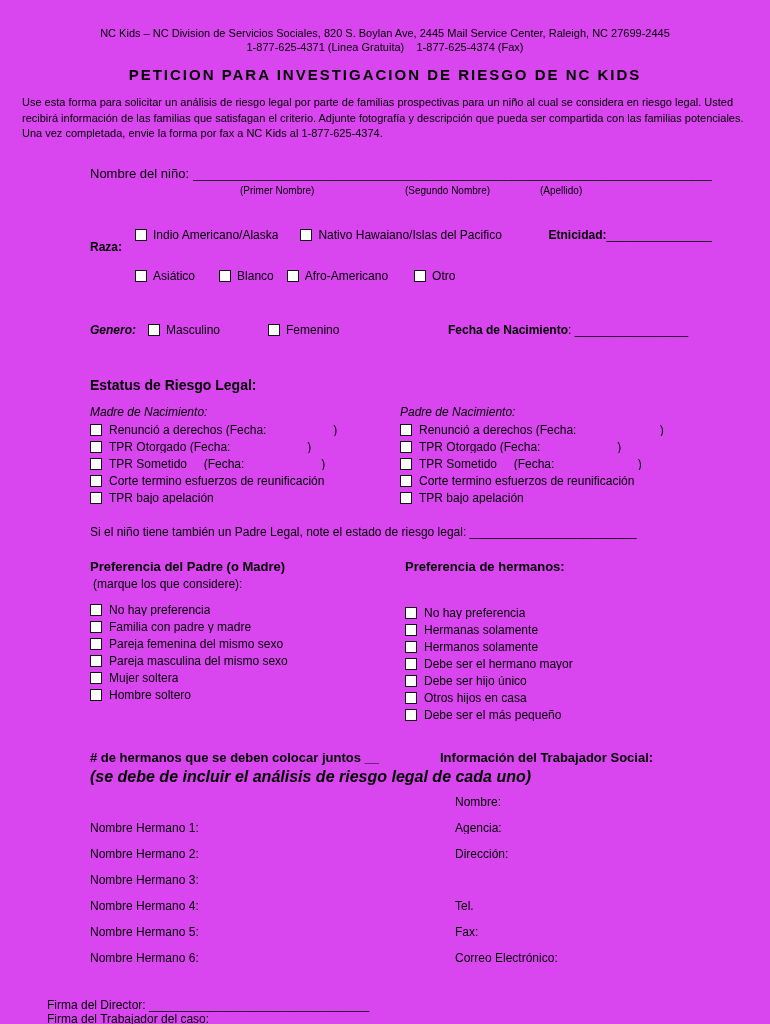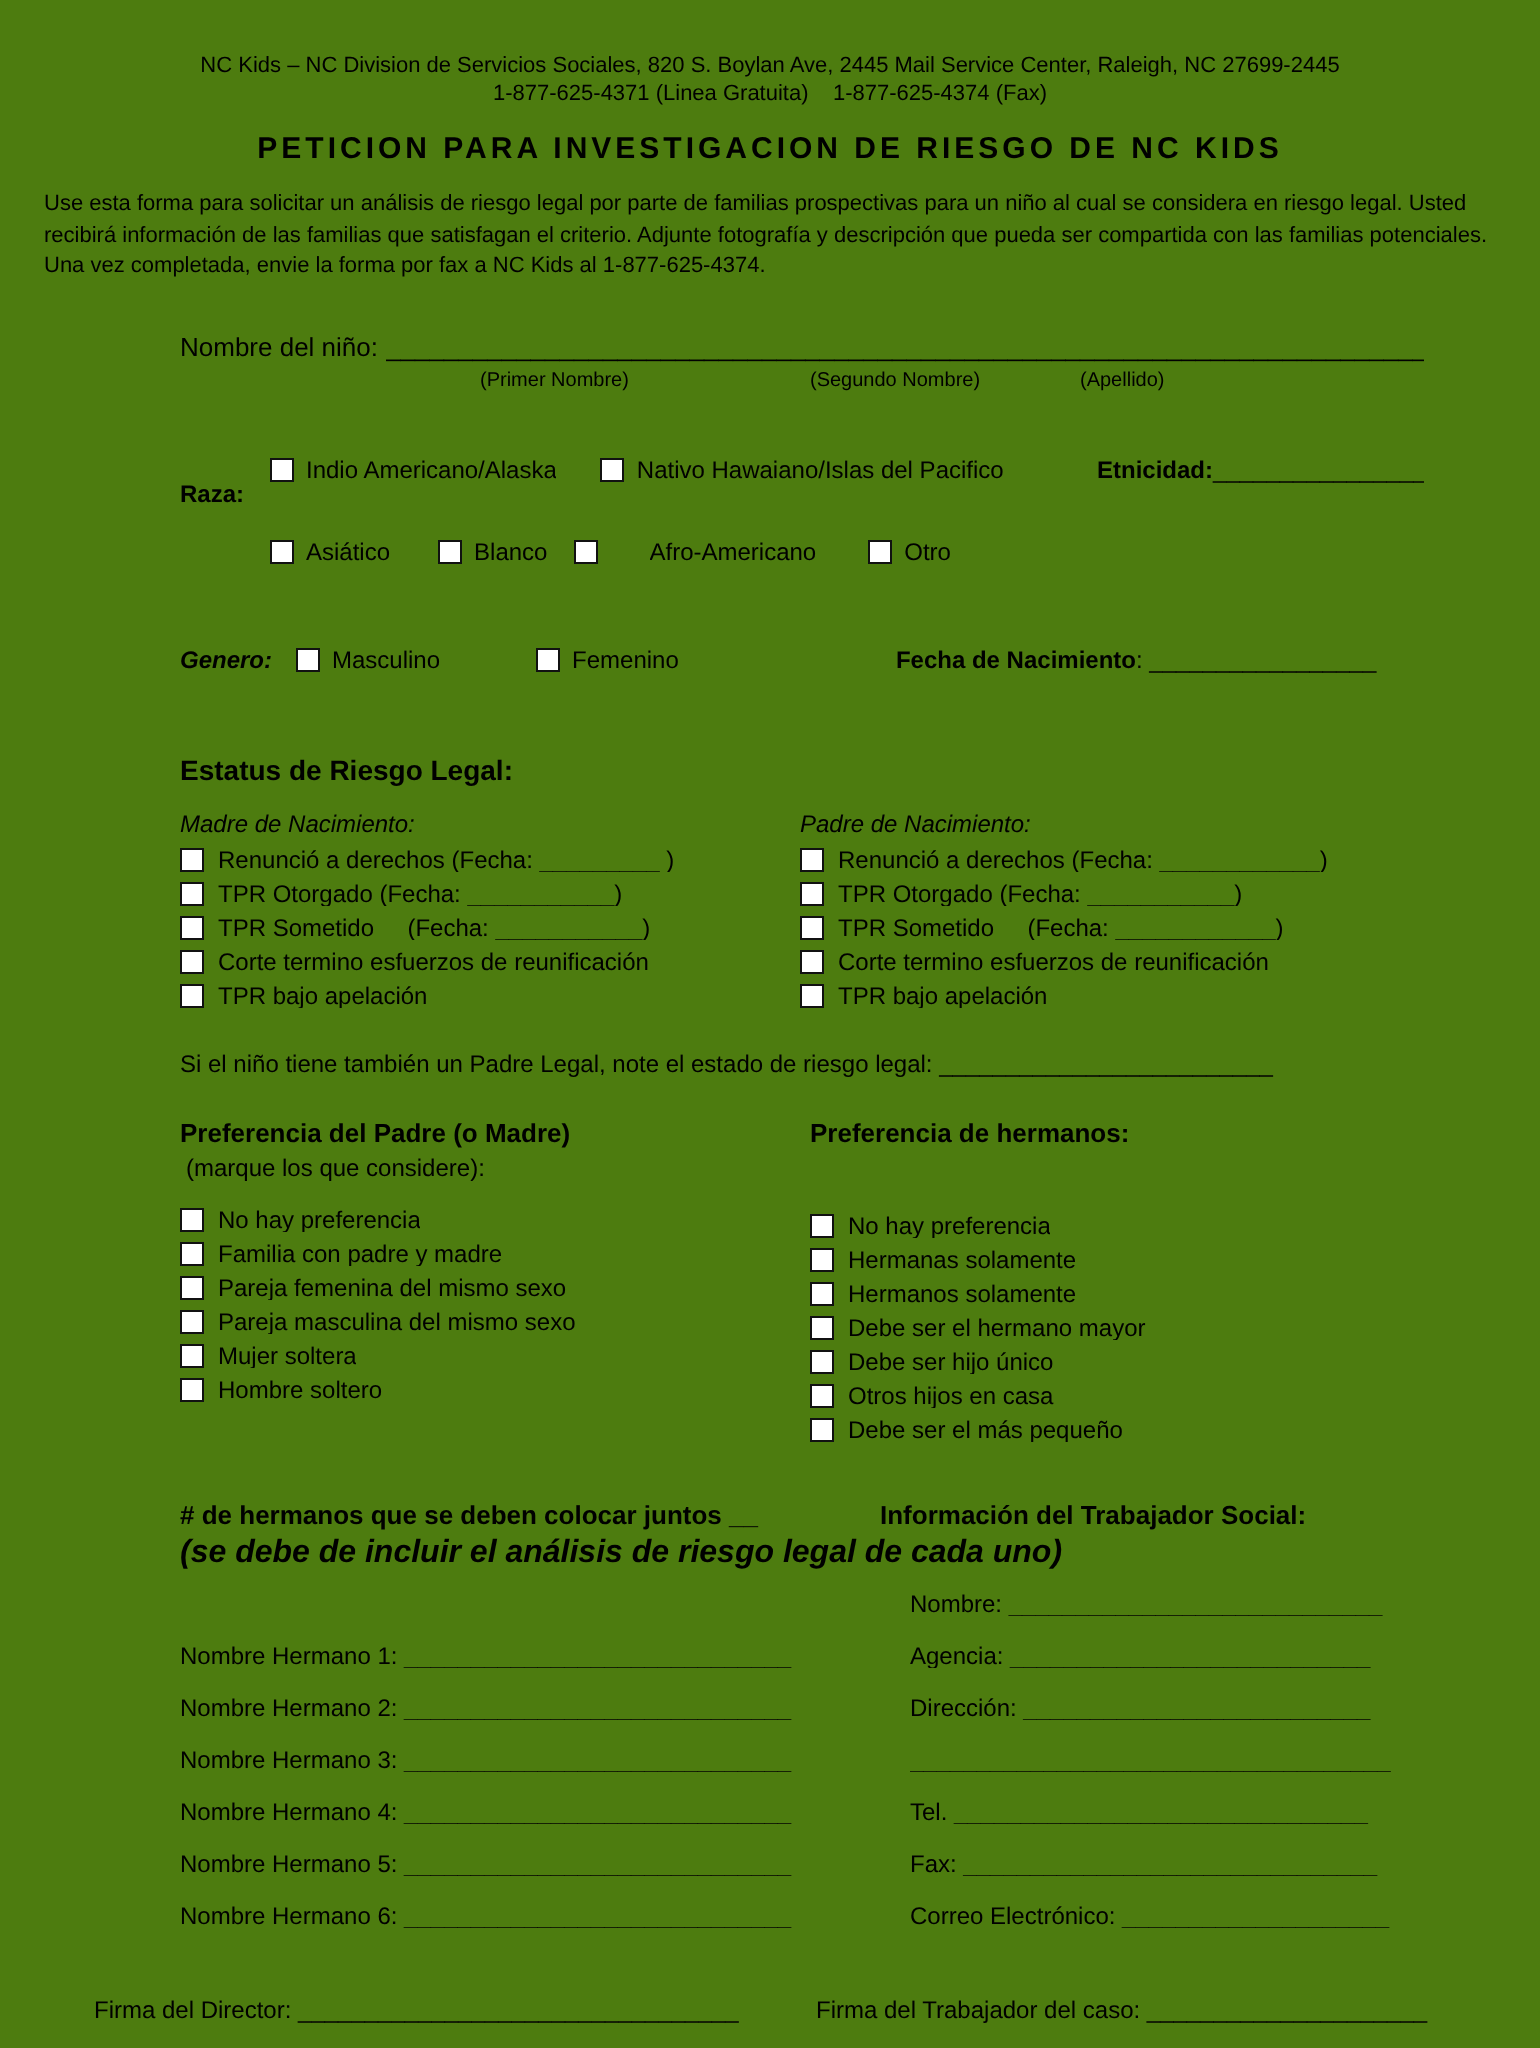--- a/index.html
+++ b/index.html
@@ -1,18 +1,18 @@
 <!DOCTYPE html>
 <html><head>
 <meta charset="utf-8">
 <style>
   * { box-sizing: border-box; }
   body { margin: 0; background: #ffffff; }
   .page {
-    width: 770px; height: 1024px; background: #4d7c0f; color: #000;
+    width: 770px; height: 1024px; background: #d946ef; color: #000;
     font-family: "Liberation Sans", sans-serif; font-size: 12px;
     position: relative; overflow: hidden; padding-top: 26px;
   }
   .b { font-weight: bold; }
   .pre { white-space: pre; }
   .center { text-align: center; }
   .header-line { font-size: 11px; line-height: 14px; }
   .title { font-size: 15px; font-weight: bold; letter-spacing: 2px; margin-top: 12px; }
   .intro { font-size: 11px; line-height: 15.5px; margin: 12px 20px 0 22px; }
   .content { margin: 0 58px 0 90px; }
@@ -47,21 +47,21 @@
   .pref-items-l { margin-top: 13px; }
   .pref-items-r { margin-top: 33px; }
   .sib-header { display: flex; margin-top: 24px; align-items: baseline; }
   .sib-header-l { width: 350px; flex: none; font-size: 13px; font-weight: bold; white-space: pre; }
   .sib-header-r { font-size: 13px; font-weight: bold; }
   .sib-note { font-style: italic; font-size: 16px; margin-top: 3px; font-weight: bold; }
   .lists { display: flex; margin-top: 10px; }
   .herm-col { width: 365px; flex: none; margin-top: 26px; overflow: hidden; }
   .work-col { flex: 1; overflow: hidden; }
   .blank-row { white-space: pre; overflow: hidden; margin-bottom: 14px; line-height: 12px; }
-  .firma-row { display: flex; margin-top: 20px; padding-left: 47px; align-items: baseline; }
+  .firma-row { display: flex; margin-top: 20px; padding-left: 47px; align-items: baseline; flex-direction: column; }
   .firma-l { width: 361px; flex: none; white-space: pre; overflow: hidden; }
   .firma-r { flex: 1; white-space: pre; overflow: hidden; }
   .footer { margin: 16px 0 0 90px; font-size: 10px; line-height: 13px; }
 </style>
 </head>
 <body>
 
 <div class="page">
 
   <div class="center header-line">NC Kids – NC Division de Servicios Sociales, 820 S. Boylan Ave, 2445 Mail Service Center, Raleigh, NC 27699-2445</div>
@@ -99,21 +99,21 @@
 
     <div class="row raza2">
       <span class="cbi">
         <span class="cb"></span>
         <span class="cb-label">Asiático</span>
       </span>
       <span class="cbi" style="margin-left:24px;">
         <span class="cb"></span>
         <span class="cb-label">Blanco</span>
       </span>
-      <span class="cbi" style="margin-left:13px;gap:20px;">
+      <span class="cbi" style="margin-left:13px;">
         <span class="cb"></span>
         <span class="cb-label">Afro-Americano</span>
       </span>
       <span class="cbi" style="margin-left:26px;">
         <span class="cb"></span>
         <span class="cb-label">Otro</span>
       </span>
     </div>
 
     <div class="row genero">

